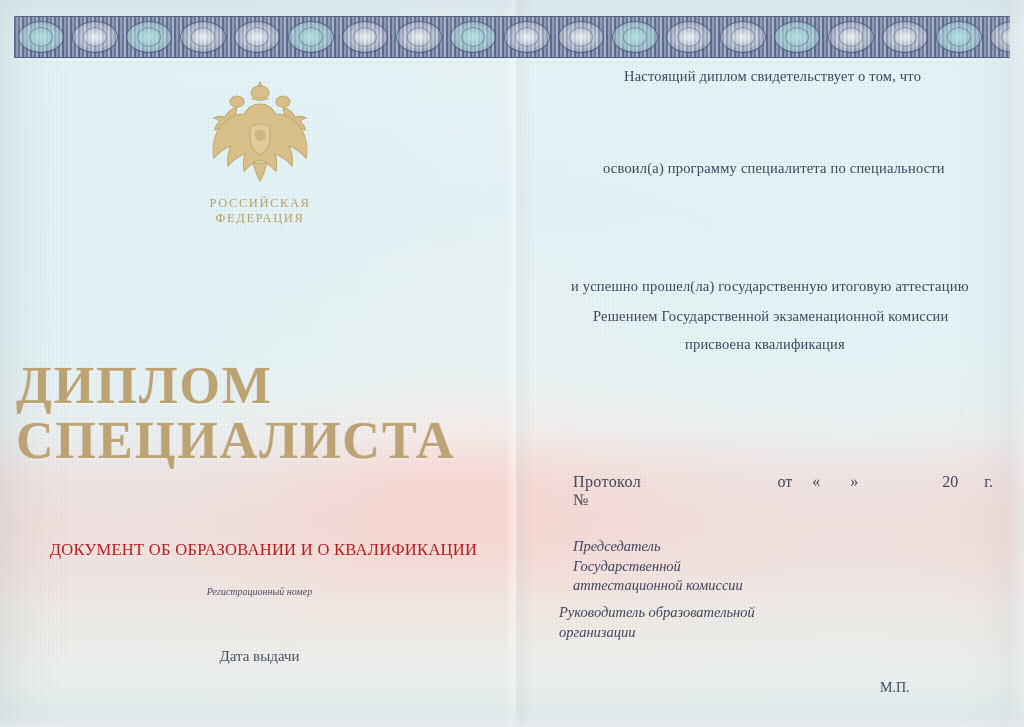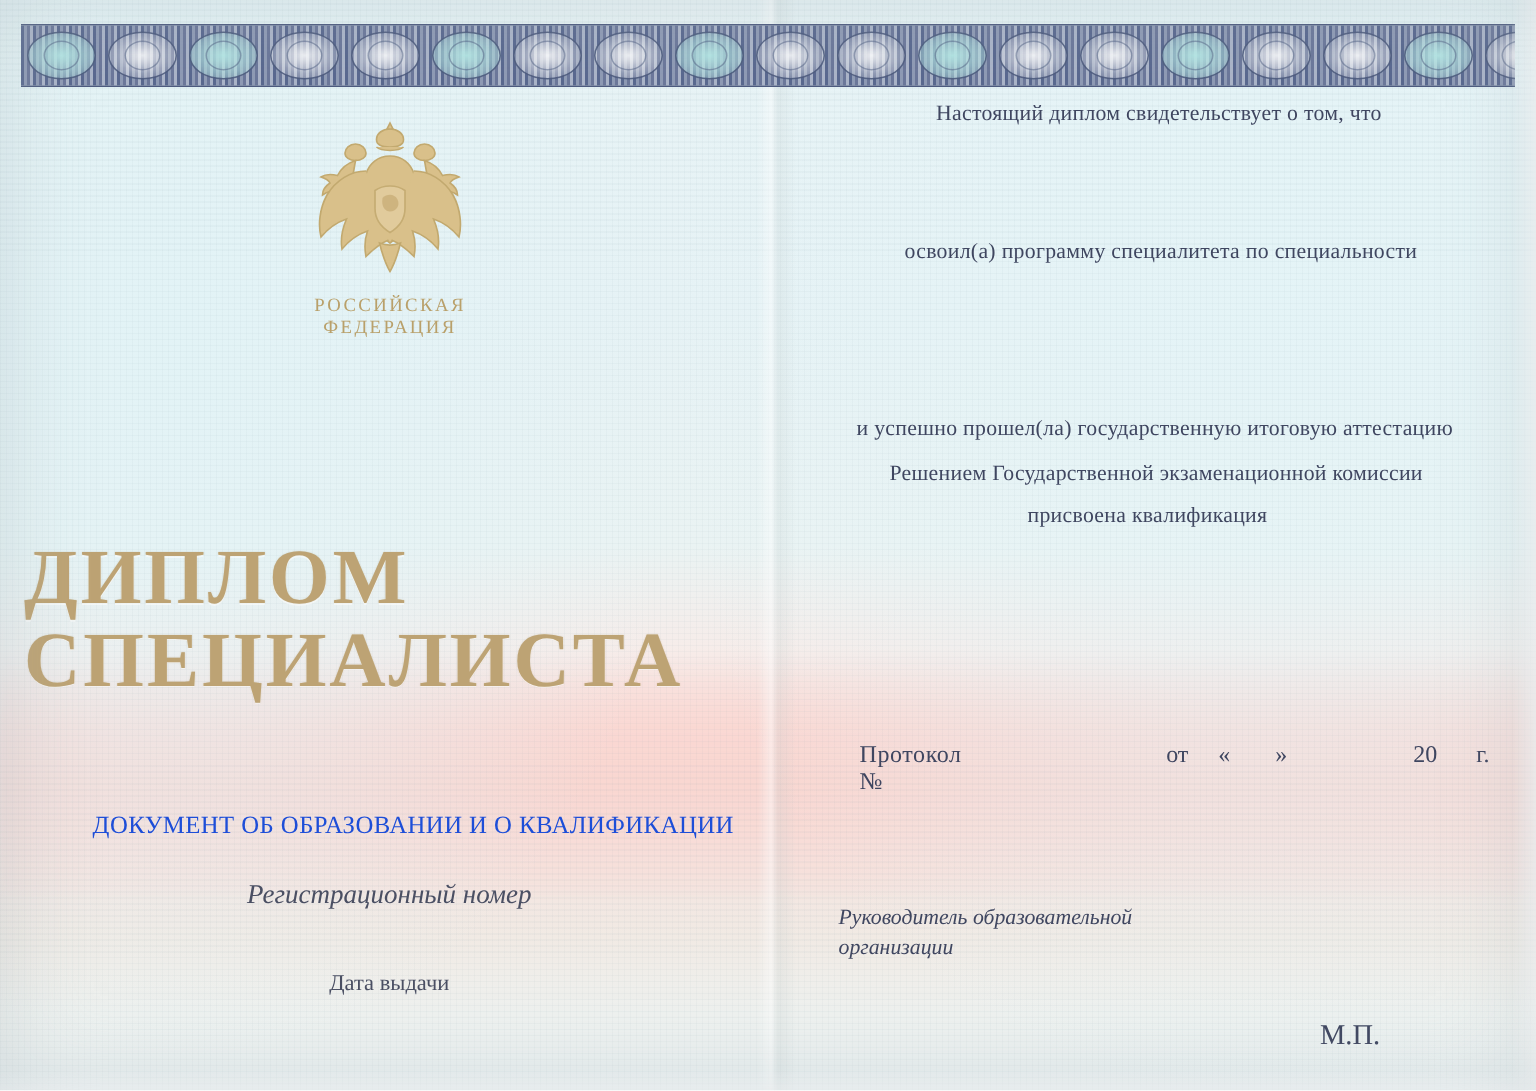--- a/index.html
+++ b/index.html
@@ -186,35 +186,35 @@
     font-weight: bold;
     color: #bda374;
     letter-spacing: 2px;
     text-shadow: 0 1px 0 rgba(255,255,255,0.55), 0 0 1px rgba(150,120,60,0.35);
   }
   .diploma-title .l1 { font-size: 52px; }
   .diploma-title .l2 { font-size: 52px; margin-top: 2px; }
 
   .doc-subtitle {
     position: absolute;
-    left: 16px;
+    left: 4px;
     top: 484px;
     width: 519px;
     text-align: center;
     font-size: 16.5px;
-    color: #1d4ed8;
+    color: #b91c1c;
     letter-spacing: 0.3px;
   }
   .reg-number {
     position: absolute;
     left: 0;
     top: 530px;
     width: 519px;
     text-align: center;
-    font-size: 18px;
+    font-size: 10px;
     font-style: italic;
     color: #4a4f63;
   }
   .issue-date {
     position: absolute;
     left: 0;
     top: 592px;
     width: 519px;
     text-align: center;
     font-size: 15px;
@@ -238,42 +238,42 @@
 
   .protocol-row {
     position: absolute;
     left: 54px;
     top: 417px;
     width: 420px;
     font-size: 16px;
     display: flex;
     align-items: baseline;
   }
-  .protocol-row .lbl { letter-spacing: 0.4px; margin-top: 22px; }
+  .protocol-row .lbl { letter-spacing: 0.4px; }
   .protocol-row .ot { margin-left: 118px; }
   .protocol-row .q1 { margin-left: 20px; }
   .protocol-row .q2 { margin-left: 30px; }
   .protocol-row .yr { margin-left: 84px; }
   .protocol-row .gd { margin-left: 26px; }
 
   .sign-block {
     position: absolute;
     font-style: italic;
     font-size: 14.5px;
     line-height: 1.35;
     color: #3f4660;
   }
   .sign-1 { left: 54px; top: 481px; }
   .sign-2 { left: 40px; top: 547px; }
 
   .mp {
     position: absolute;
     left: 361px;
     top: 624px;
-    font-size: 19px;
+    font-size: 14px;
     color: #3f4660;
     text-align: center;
   }
 
   
   .right-edge {
     position: absolute;
     right: 0; top: 0;
     width: 16px; height: 100%;
     background: linear-gradient(to right, rgba(255,255,255,0) 0%, rgba(255,255,255,0.65) 100%);
@@ -383,20 +383,25 @@
 
     <div class="protocol-row">
       <span class="lbl">Протокол №</span>
       <span class="ot">от</span>
       <span class="q1">«</span>
       <span class="q2">»</span>
       <span class="yr">20</span>
       <span class="gd">г.</span>
     </div>
 
+    <div class="sign-block sign-1">
+      <div>Председатель</div>
+      <div>Государственной</div>
+      <div>аттестационной комиссии</div>
+    </div>
 
     <div class="sign-block sign-2">
       <div>Руководитель образовательной</div>
       <div>организации</div>
     </div>
 
     <div class="mp">М.П.</div>
   </div>
 
   <div class="right-edge"></div>

